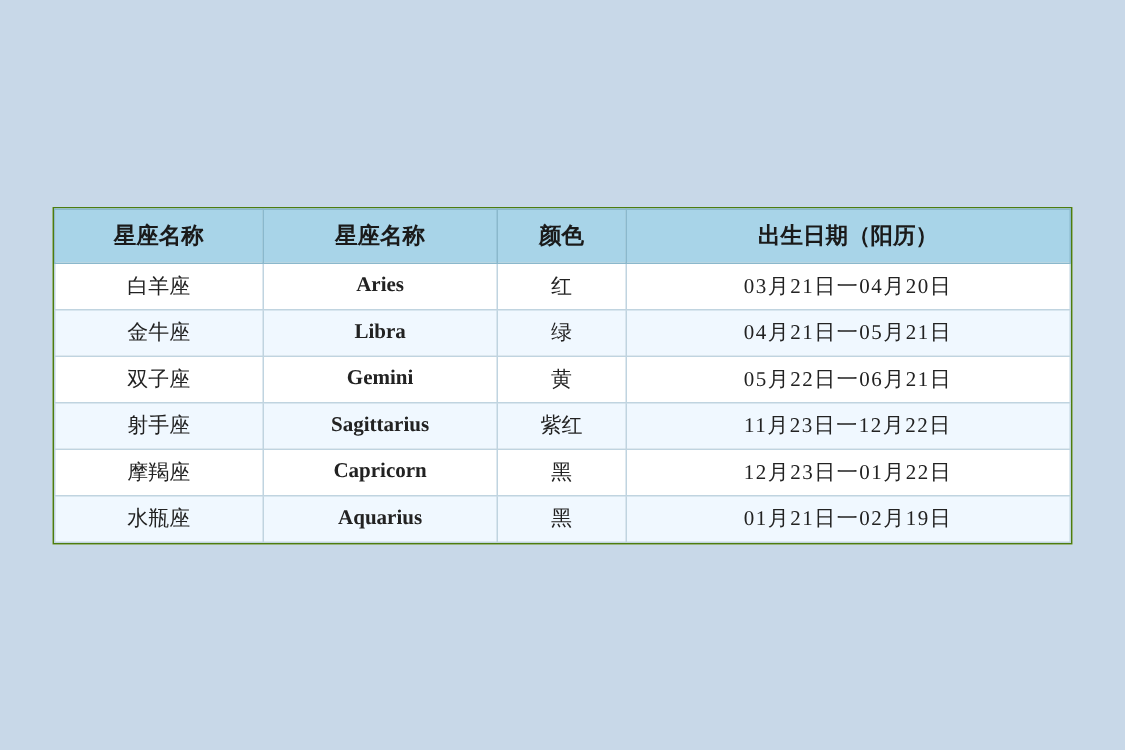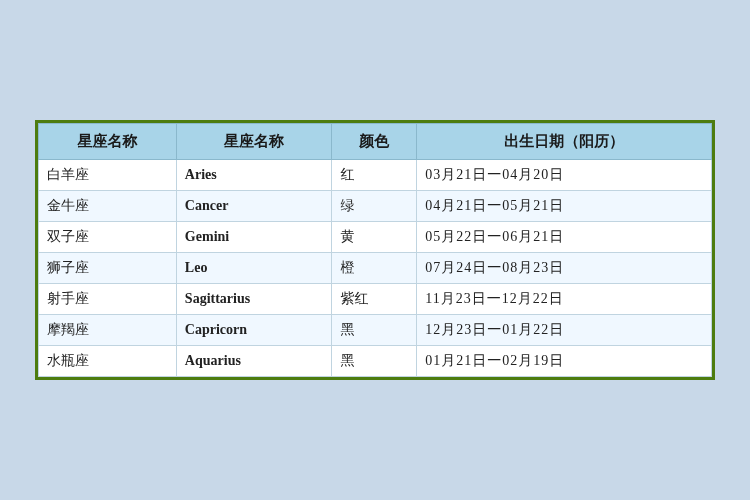--- a/index.html
+++ b/index.html
@@ -10,21 +10,21 @@
       background-color: #c8d8e8;
       display: flex;
       align-items: center;
       justify-content: center;
       font-family: "SimSun", "宋体", serif;
       font-size: 14px;
     }
 
     .table-container {
       background: #fff;
-      border: 3px solid #4d7c0f;
+      border: 1px solid #4d7c0f;
       width: 680px;
     }
 
     table {
       width: 100%;
       border-collapse: collapse;
     }
 
     thead tr th {
       background-color: #a8d4e8;
@@ -38,21 +38,21 @@
 
     tbody tr {
       background-color: #ffffff;
     }
 
     tbody tr:nth-child(even) {
       background-color: #f0f8ff;
     }
 
     tbody tr td {
-      text-align: left;
+      text-align: center;
       padding: 6px 8px;
       border: 1px solid #c0d4e0;
       color: #222;
       font-size: 14px;
     }
 
     tbody tr td:nth-child(1) {
       font-size: 14px;
     }
 
@@ -81,35 +81,29 @@
     </thead>
     <tbody id="table-body">
     <tr>
           <td>白羊座</td>
           <td>Aries</td>
           <td>红</td>
           <td>03月21日一04月20日</td>
         </tr>
         <tr>
           <td>金牛座</td>
-          <td>Cancer</td>
+          <td>Libra</td>
           <td>绿</td>
           <td>04月21日一05月21日</td>
         </tr>
         <tr>
           <td>双子座</td>
           <td>Gemini</td>
           <td>黄</td>
           <td>05月22日一06月21日</td>
-        </tr>
-        <tr>
-          <td>狮子座</td>
-          <td>Leo</td>
-          <td>橙</td>
-          <td>07月24日一08月23日</td>
         </tr>
         <tr>
           <td>射手座</td>
           <td>Sagittarius</td>
           <td>紫红</td>
           <td>11月23日一12月22日</td>
         </tr>
         <tr>
           <td>摩羯座</td>
           <td>Capricorn</td>

